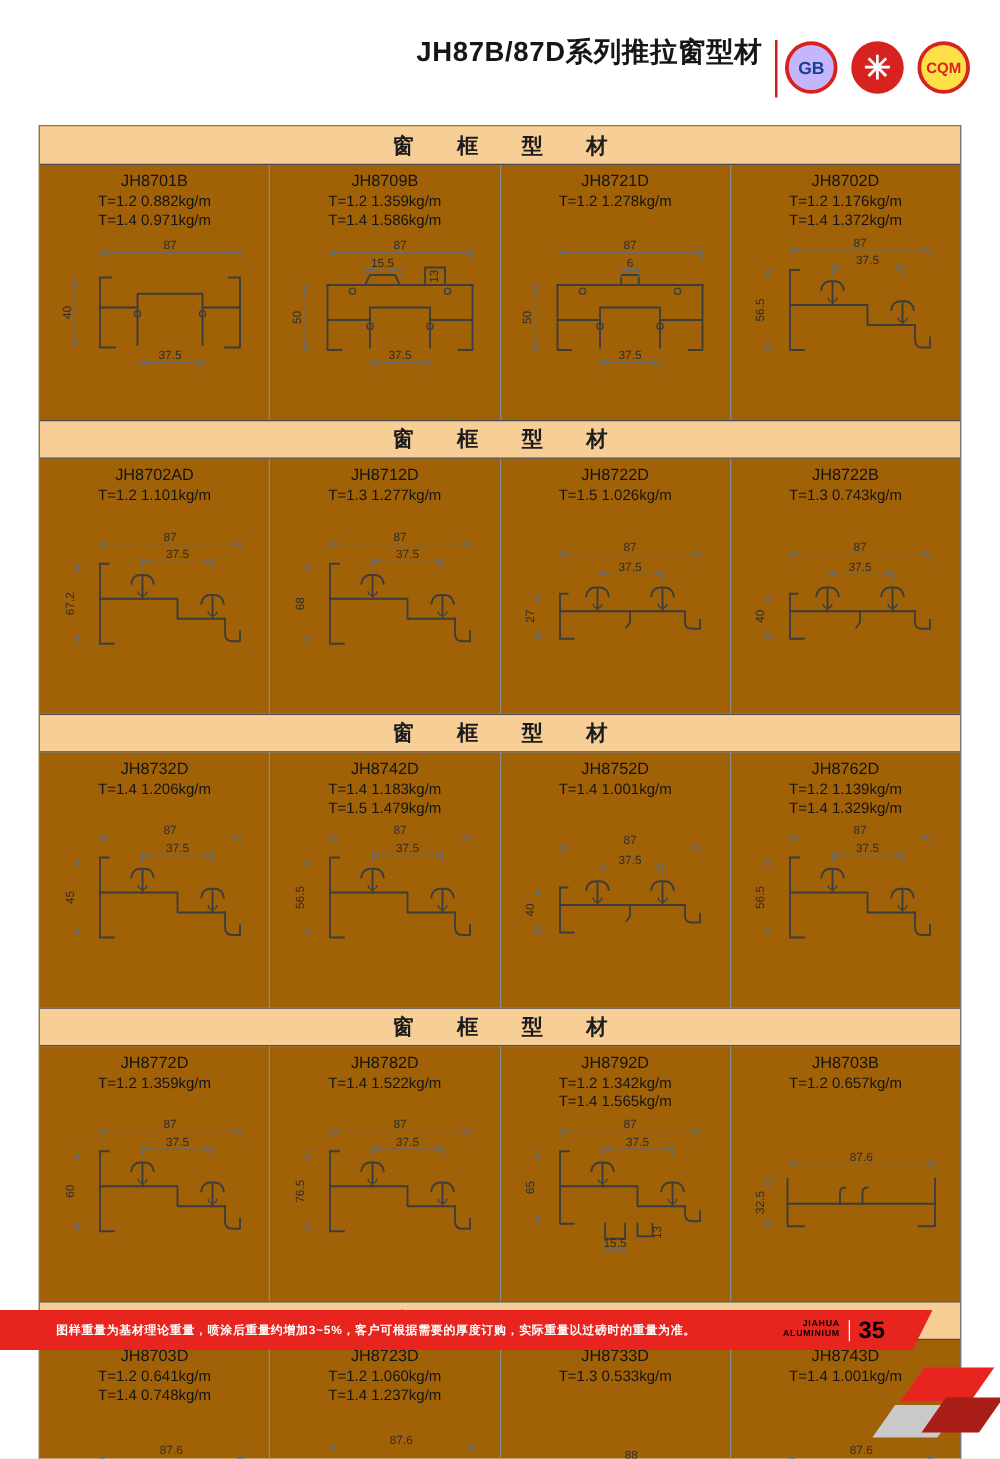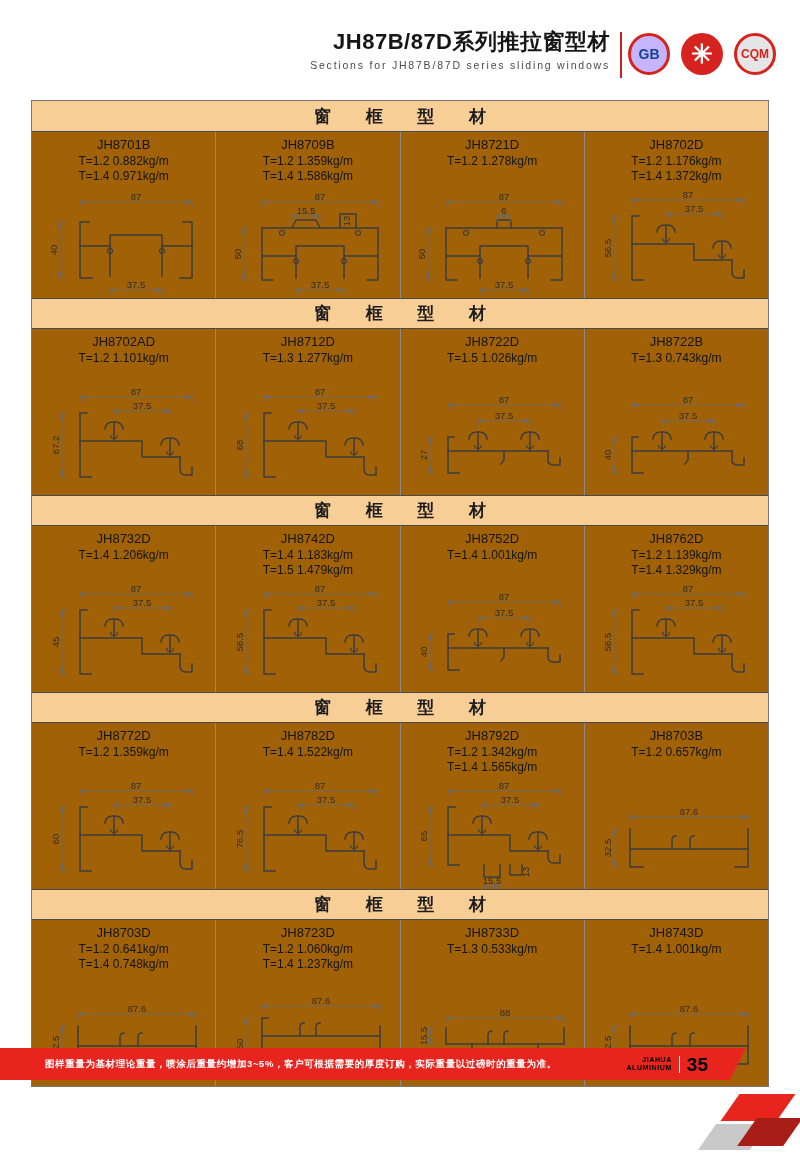--- a/index.html
+++ b/index.html
@@ -10,29 +10,29 @@
   
   .hdr{position:absolute;top:27px;left:0;width:100%;height:60px}
   .hdr-text{position:absolute;right:190px;top:0;text-align:right}
   .hdr-title{font-size:22px;font-weight:bold;color:#161616;letter-spacing:.5px;white-space:nowrap}
   .hdr-sub{font-size:10.5px;color:#4a4a4a;letter-spacing:1.8px;margin-top:2px;white-space:nowrap}
   .hdr-div{position:absolute;right:178px;top:5px;width:2px;height:46px;background:#c8201f}
   .logos{position:absolute;right:24px;top:6px;display:flex;gap:11px;align-items:center}
   .logo{width:42px;height:42px;border-radius:50%;display:flex;align-items:center;justify-content:center;font-weight:bold;flex:0 0 auto}
   .logo.ring{border:3px solid #d6231f;background:#c4b5fd;color:#16418d;font-size:14px}
   .logo.solid{background:#d6231f;color:#fff;font-size:26px;line-height:1}
-  .logo.ring2{border:3px solid #d6231f;background:#e5e5e5;color:#d6231f;font-size:12px;letter-spacing:0}
+  .logo.ring2{border:3px solid #d6231f;background:#fde047;color:#d6231f;font-size:12px;letter-spacing:0}
 
   
   .catalog{position:absolute;left:31px;top:100px;width:738px;border:1px solid #777;background:#a16207}
   .sec-h{height:31px;background:#f8ce97;border-top:1px solid #4a4a4a;border-bottom:1px solid #4a4a4a;
          display:flex;align-items:center;justify-content:center;font-size:17px;font-weight:bold;
          color:#1c1c1c;letter-spacing:15px;text-indent:15px}
   .sec:first-child .sec-h{border-top:none}
-  .row{display:flex;height:166px}
+  .row{display:flex;height:204px}
   .cell{flex:1 1 0;border-right:1px solid #8a8a8a;display:flex;flex-direction:column;align-items:center;padding-top:5px;overflow:hidden}
   .cell:last-child{border-right:none}
   .code{font-size:13px;color:#141414;line-height:1.3}
   .wts{font-size:12px;color:#141414;text-align:center;line-height:1.3;min-height:32px}
   .draw{width:100%;flex:1;display:flex;justify-content:center;align-items:flex-start}
   svg .pf{stroke:#3d3d3d;stroke-width:1.5;fill:none;stroke-linejoin:round;stroke-linecap:square}
   svg .pfc{stroke:#3d3d3d;stroke-width:1.1;fill:none}
   svg .dim{stroke:#6a6a6a;stroke-width:.8;fill:none}
   svg .dimf{fill:#6a6a6a}
   svg .dimt{font-size:9.5px;fill:#2e2e2e;font-family:"Liberation Sans",sans-serif}
@@ -51,21 +51,20 @@
   .d3{width:46px;height:28px;background:#a81d15;top:1118px;left:747px;z-index:2}
 </style>
 </head>
 <body>
 
 <div class="page">
 
   <div class="hdr">
     <div class="hdr-text">
       <div class="hdr-title">JH87B/87D系列推拉窗型材</div>
-      <div class="hdr-sub">Sections for JH87B/87D series sliding windows</div>
     </div>
     <div class="hdr-div"></div>
     <div class="logos">
       <div class="logo ring">GB</div>
       <div class="logo solid">✳</div>
       <div class="logo ring2">CQM</div>
     </div>
   </div>
 
   <div class="catalog" id="catalog">

